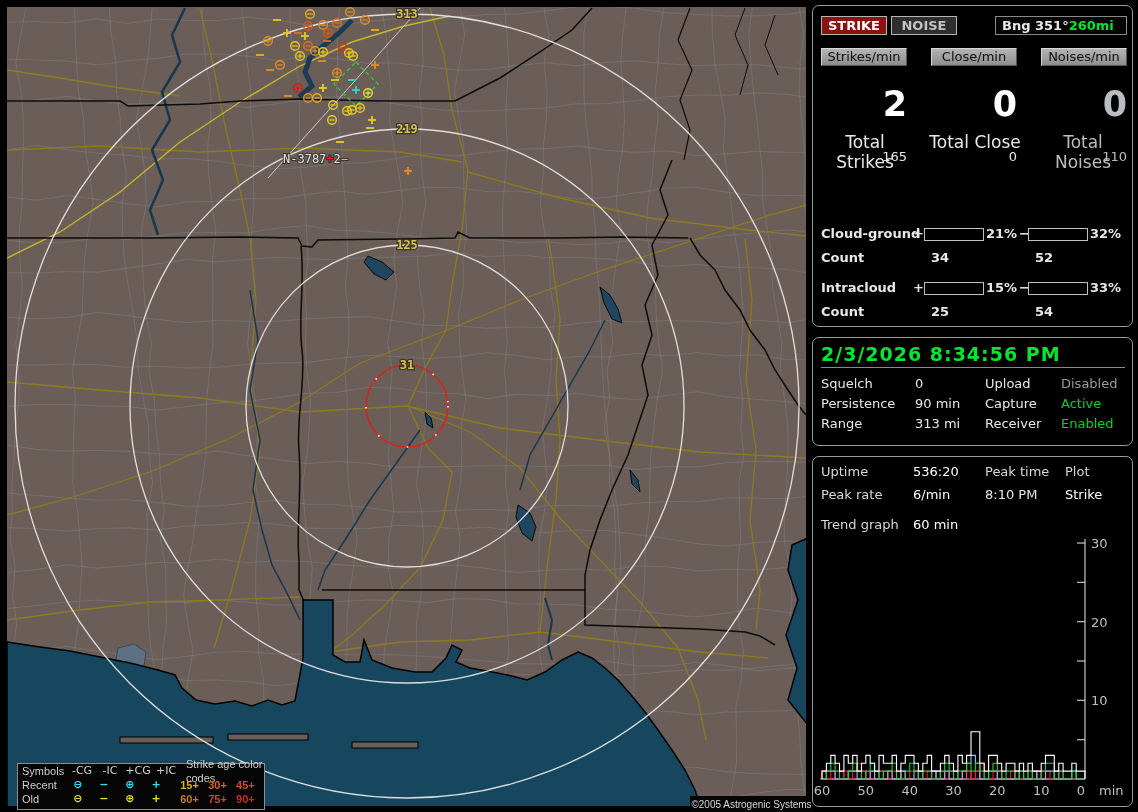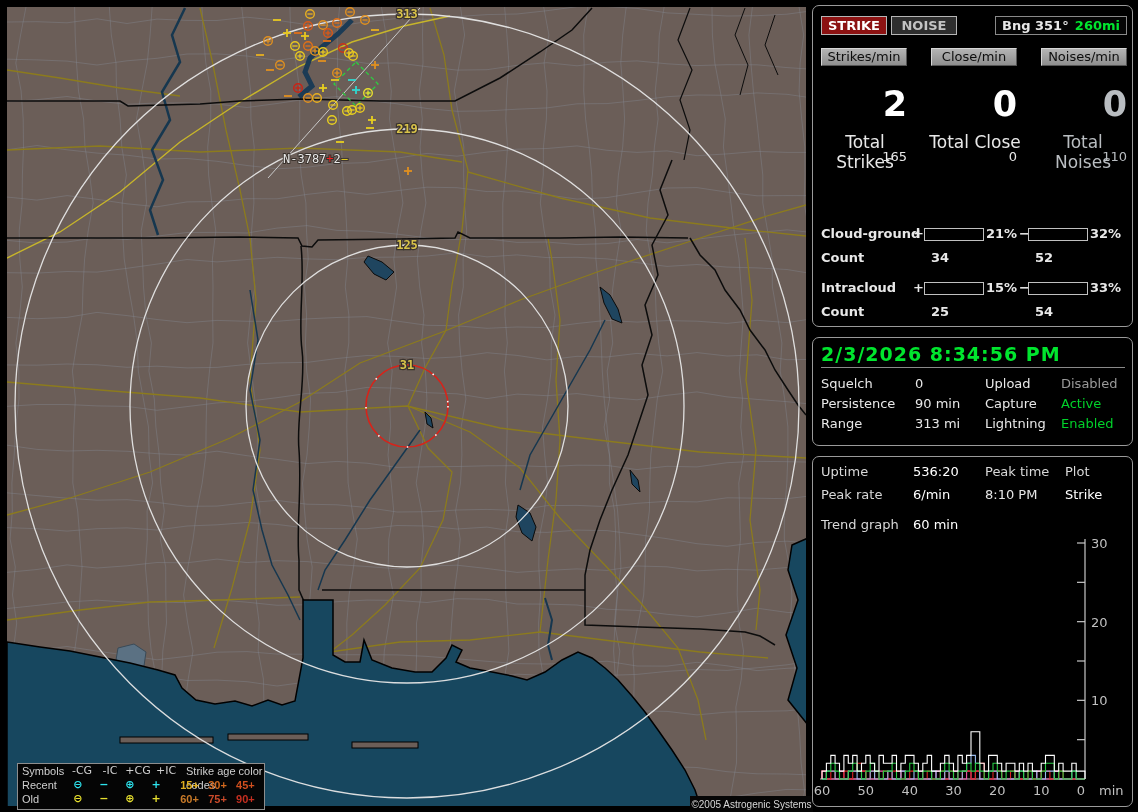--- a/index.html
+++ b/index.html
@@ -5,39 +5,39 @@
   html,body{margin:0;padding:0;background:#000;}
   .screen{position:relative;width:1138px;height:812px;background:#000;overflow:hidden;
           font-family:"DejaVu Sans","Liberation Sans",sans-serif;}
   
   .map{position:absolute;left:7px;top:7px;width:799px;height:799px;background:#6b5e58;}
   .map svg{display:block}
   
   .legend{position:absolute;left:10px;top:756px;width:248px;height:47px;background:#050505;
           border:1px solid #8d8d8d;box-sizing:border-box;font-size:11px;color:#cfcfcf;
           font-family:"Liberation Sans",sans-serif;}
-  .lrow{display:flex;height:14px;line-height:14px;padding-left:4px;}
+  .lrow{display:flex;height:14px;line-height:14px;padding-left:4px;align-items:center;}
   .lc0{width:46px;} .lcs{width:28px;text-align:center;font-family:"DejaVu Sans",sans-serif;}
   .lage{width:30px;text-align:left;font-weight:bold;}
   .lagehdr{flex:1;padding-left:6px;}
   
   .copyright{position:absolute;left:683px;top:789px;width:123px;height:17px;background:#060606;
              color:#d6d6d6;font-size:10px;line-height:17px;text-align:center;
              font-family:"Liberation Sans",sans-serif;}
   
   .panel{position:absolute;left:812px;width:321px;background:#000;border:1px solid #9a9a9a;
          border-radius:7px;box-sizing:border-box;color:#e8e8e8;font-size:13px;}
   .p1{top:5px;height:322px;} .p2{top:337px;height:109px;} .p3{top:456px;height:351px;}
   .btn{position:absolute;height:19px;line-height:17px;text-align:center;font-weight:bold;
        font-size:13px;border:1px solid #b5b5b5;box-sizing:border-box;cursor:pointer;}
   .strikebtn{left:8px;top:10px;width:66px;background:#8c1212;color:#fff;}
   .noisebtn{left:78px;top:10px;width:66px;background:#2e2e2e;color:#c3c3c3;}
   .bngbox{position:absolute;left:182px;top:10px;width:132px;height:19px;background:#050505;
           border:1px solid #8a8a8a;box-sizing:border-box;font-weight:bold;font-size:13px;
-          line-height:17px;display:flex;justify-content:space-between;padding:0 6px;}
+          line-height:17px;display:flex;justify-content:flex-start;padding:0 6px;}
   .bngmi{color:#00e62e;}
   .chip{position:absolute;top:42px;width:86px;height:18px;line-height:16px;text-align:center;
         background:linear-gradient(#b4b4b4,#8e8e8e);color:#0d0d0d;font-size:13px;
         border:1px solid #d6d6d6;border-bottom-color:#555;border-right-color:#555;box-sizing:border-box;}
   .bignum{position:absolute;top:78px;width:86px;text-align:right;padding-right:6px;
           font-size:35px;font-weight:bold;color:#fff;}
   .totlab{position:absolute;top:126px;width:100px;text-align:center;font-size:17px;}
   .totval{position:absolute;top:143px;width:86px;text-align:right;padding-right:4px;font-size:13px;}
   .c1{left:8px;} .c2{left:118px;} .c3{left:228px;}
   .dim{color:#b9bdc1;}
@@ -436,21 +436,21 @@
     </div>
     <div class="srow" style="top:58px">
       <span class="sl">Persistence</span>
       <span class="sv">90 min</span>
       <span class="sl2">Capture</span>
       <span class="sv2" style="color: rgb(0, 210, 42);">Active</span>
     </div>
     <div class="srow" style="top:78px">
       <span class="sl">Range</span>
       <span class="sv">313 mi</span>
-      <span class="sl2">Lightning</span>
+      <span class="sl2">Receiver</span>
       <span class="sv2" style="color: rgb(0, 210, 42);">Enabled</span>
     </div>
   </div>
 
   <div class="panel p3">
     <div class="trow" style="top:7px">
       <span class="tc1">Uptime</span>
       <span class="tc2" style="color:#fff">536:20</span>
       <span class="tc3">Peak time</span>
       <span class="tc4">Plot</span>

